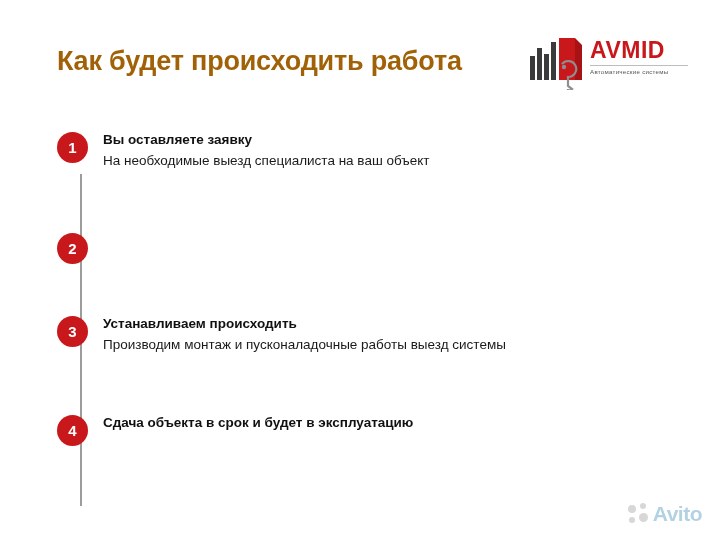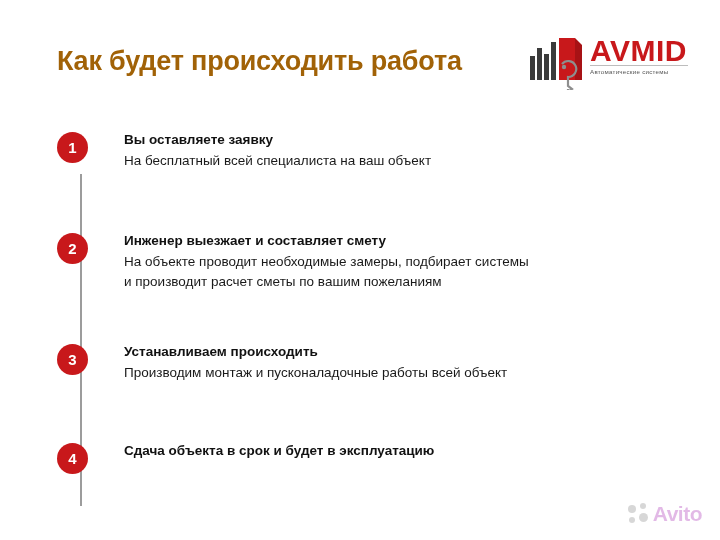--- a/index.html
+++ b/index.html
@@ -38,21 +38,21 @@
     width: 58px;
     height: 56px;
   }
   .logo-text-wrap {
     position: absolute;
     left: 62px;
     top: 4px;
     width: 100px;
   }
   .logo-name {
-    font-size: 30px;
+    font-size: 23px;
     font-weight: bold;
     letter-spacing: 0.5px;
     color: #c8181b;
     line-height: 25px;
     font-family: "Liberation Sans", sans-serif;
   }
   .logo-sub {
     font-size: 6.2px;
     color: #555;
     letter-spacing: 0.25px;
@@ -113,21 +113,21 @@
     background: #c8181b;
     color: #ffffff;
     font-size: 15px;
     font-weight: bold;
     display: flex;
     align-items: center;
     justify-content: center;
     margin-top: 2px;
   }
   .step-body {
-    margin-left: 36px;
+    margin-left: 15px;
     padding-top: 1px;
   }
   .step-head {
     font-size: 13.5px;
     font-weight: bold;
     color: #111111;
     line-height: 18px;
     margin-bottom: 2px;
   }
   .step-line {
@@ -158,21 +158,21 @@
     border-radius: 50%;
     background: #7d7d7d;
   }
   .wm-d1 { width: 8px;  height: 8px;  left: 0px;  top: 2px; }
   .wm-d2 { width: 6px;  height: 6px;  left: 12px; top: 0px; }
   .wm-d3 { width: 6px;  height: 6px;  left: 1px;  top: 14px; }
   .wm-d4 { width: 9px;  height: 9px;  left: 11px; top: 10px; }
   .wm-text {
     font-size: 21px;
     font-weight: bold;
-    color: #a21caf;
+    color: #0369a1;
     letter-spacing: -0.5px;
   }
 </style>
 </head>
 <body>
 
 <div class="slide">
 
   <div class="logo">
     <div class="logo-mark">
@@ -200,38 +200,33 @@
 
   <div class="title">Как будет происходить работа</div>
 
   <div class="steps">
     <div class="connector"></div>
 
     <div class="step step-1">
       <div class="badge">1</div>
       <div class="step-body">
         <div class="step-head">Вы оставляете заявку</div>
-        <div class="step-line">На бесплатный всей специалиста на ваш объект</div>
+        <div class="step-line">На необходимые выезд специалиста на ваш объект</div>
       </div>
     </div>
 
     <div class="step step-2">
       <div class="badge">2</div>
-      <div class="step-body">
-        <div class="step-head">Инженер выезжает и составляет смету</div>
-        <div class="step-line">На объекте проводит необходимые замеры, подбирает системы</div>
-        <div class="step-line">и производит расчет сметы по вашим пожеланиям</div>
-      </div>
     </div>
 
     <div class="step step-3">
       <div class="badge">3</div>
       <div class="step-body">
         <div class="step-head">Устанавливаем происходить</div>
-        <div class="step-line">Производим монтаж и пусконаладочные работы всей объект</div>
+        <div class="step-line">Производим монтаж и пусконаладочные работы выезд системы</div>
       </div>
     </div>
 
     <div class="step step-4">
       <div class="badge">4</div>
       <div class="step-body">
         <div class="step-head">Сдача объекта в срок и будет в эксплуатацию</div>
       </div>
     </div>
   </div>

